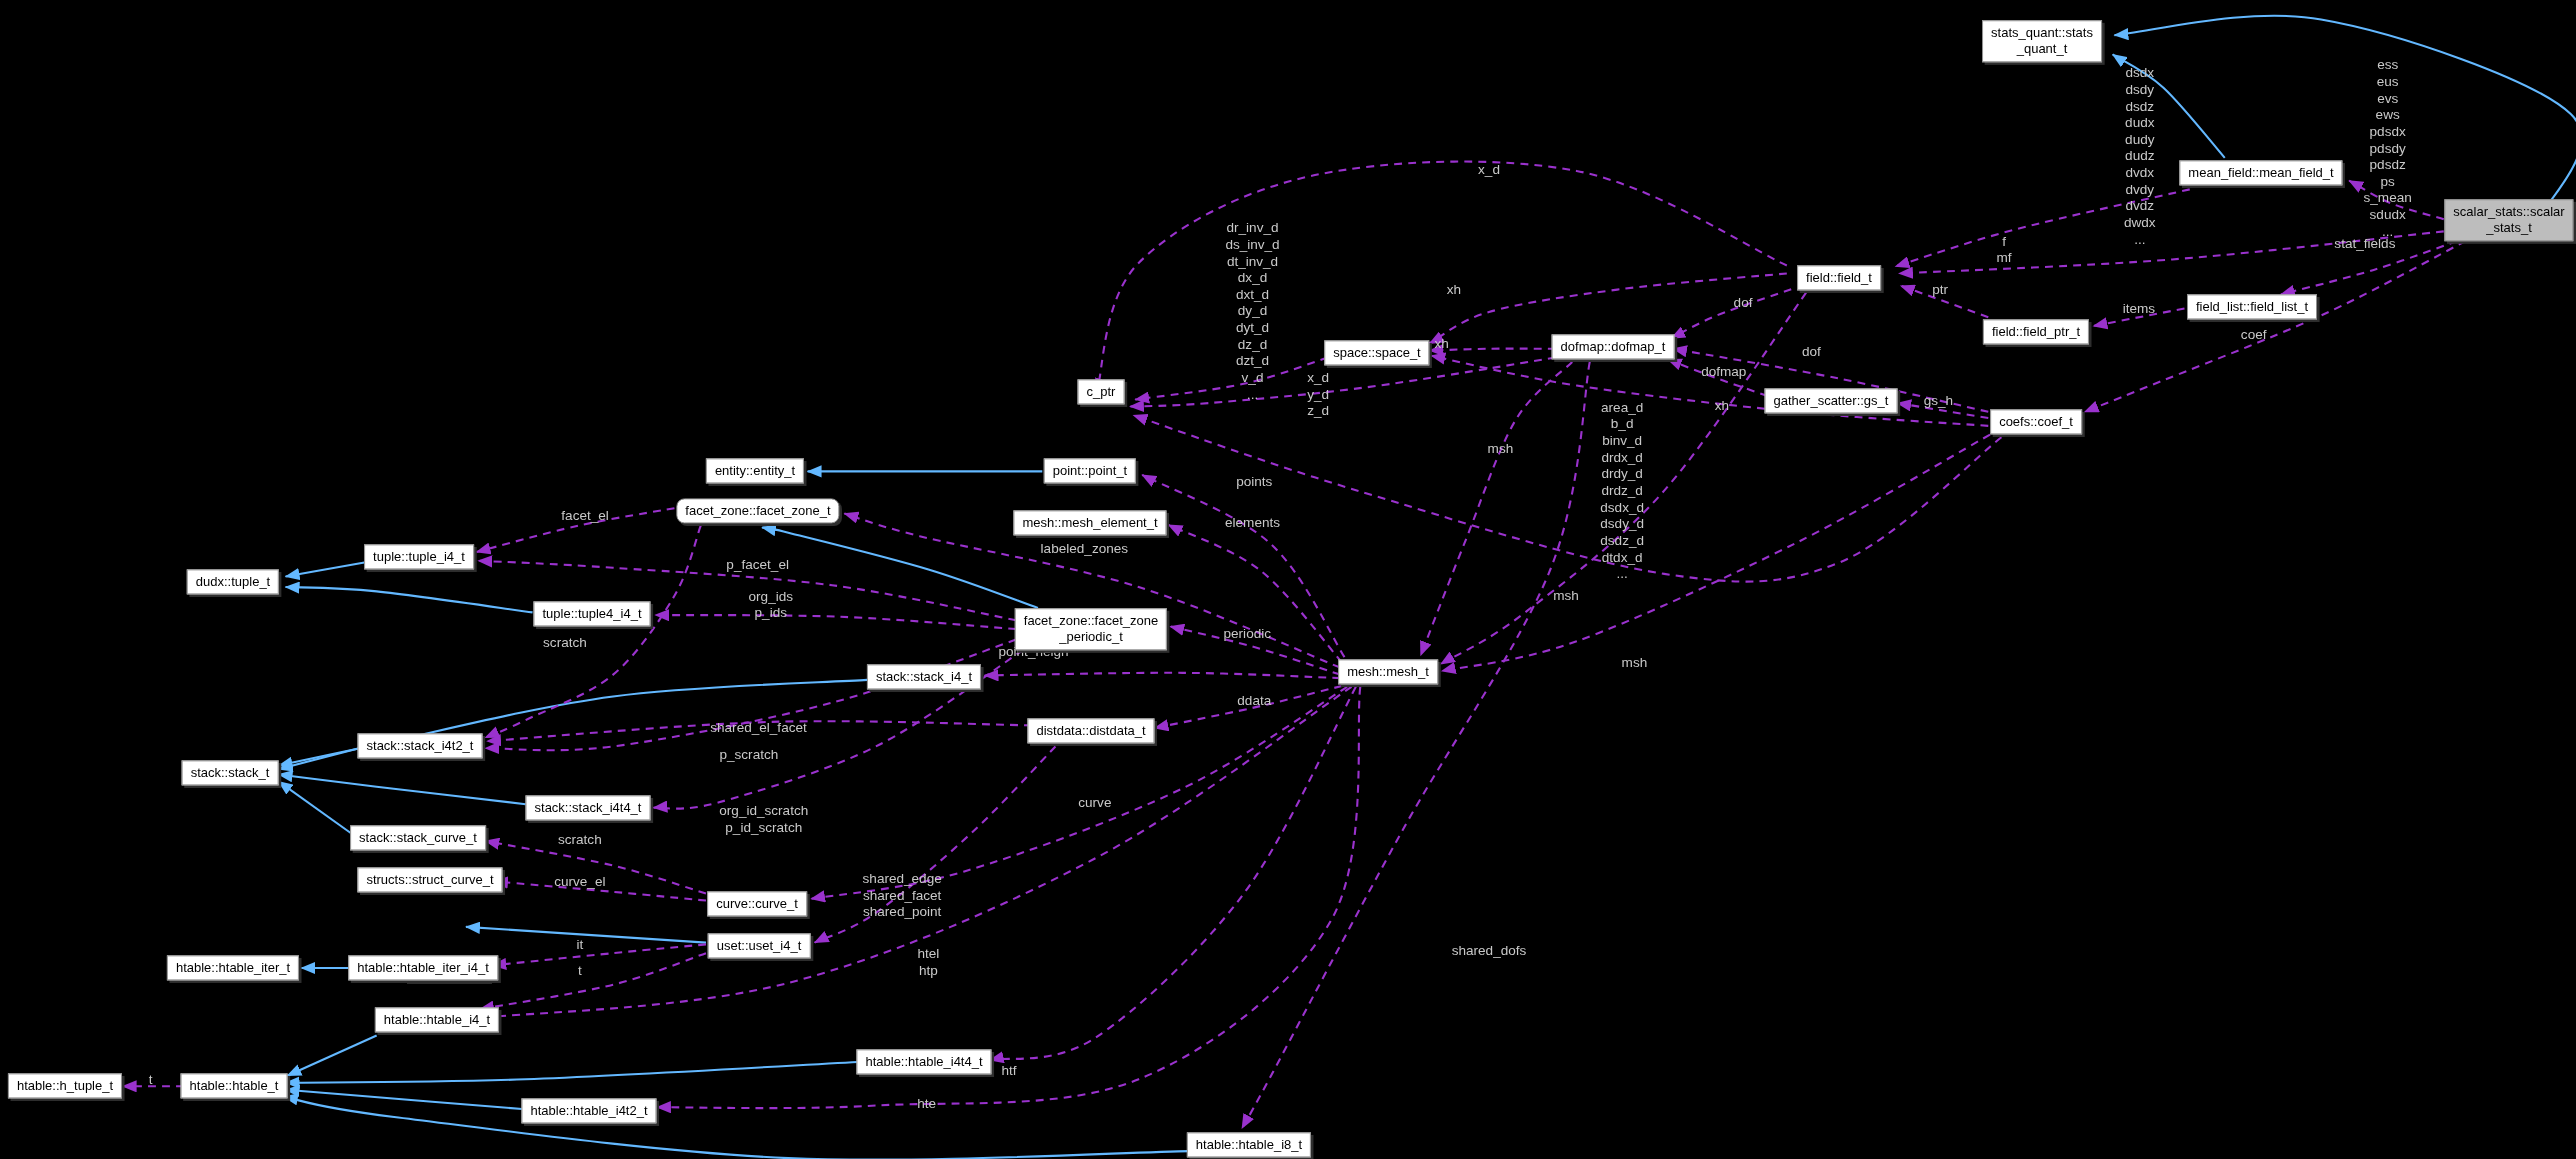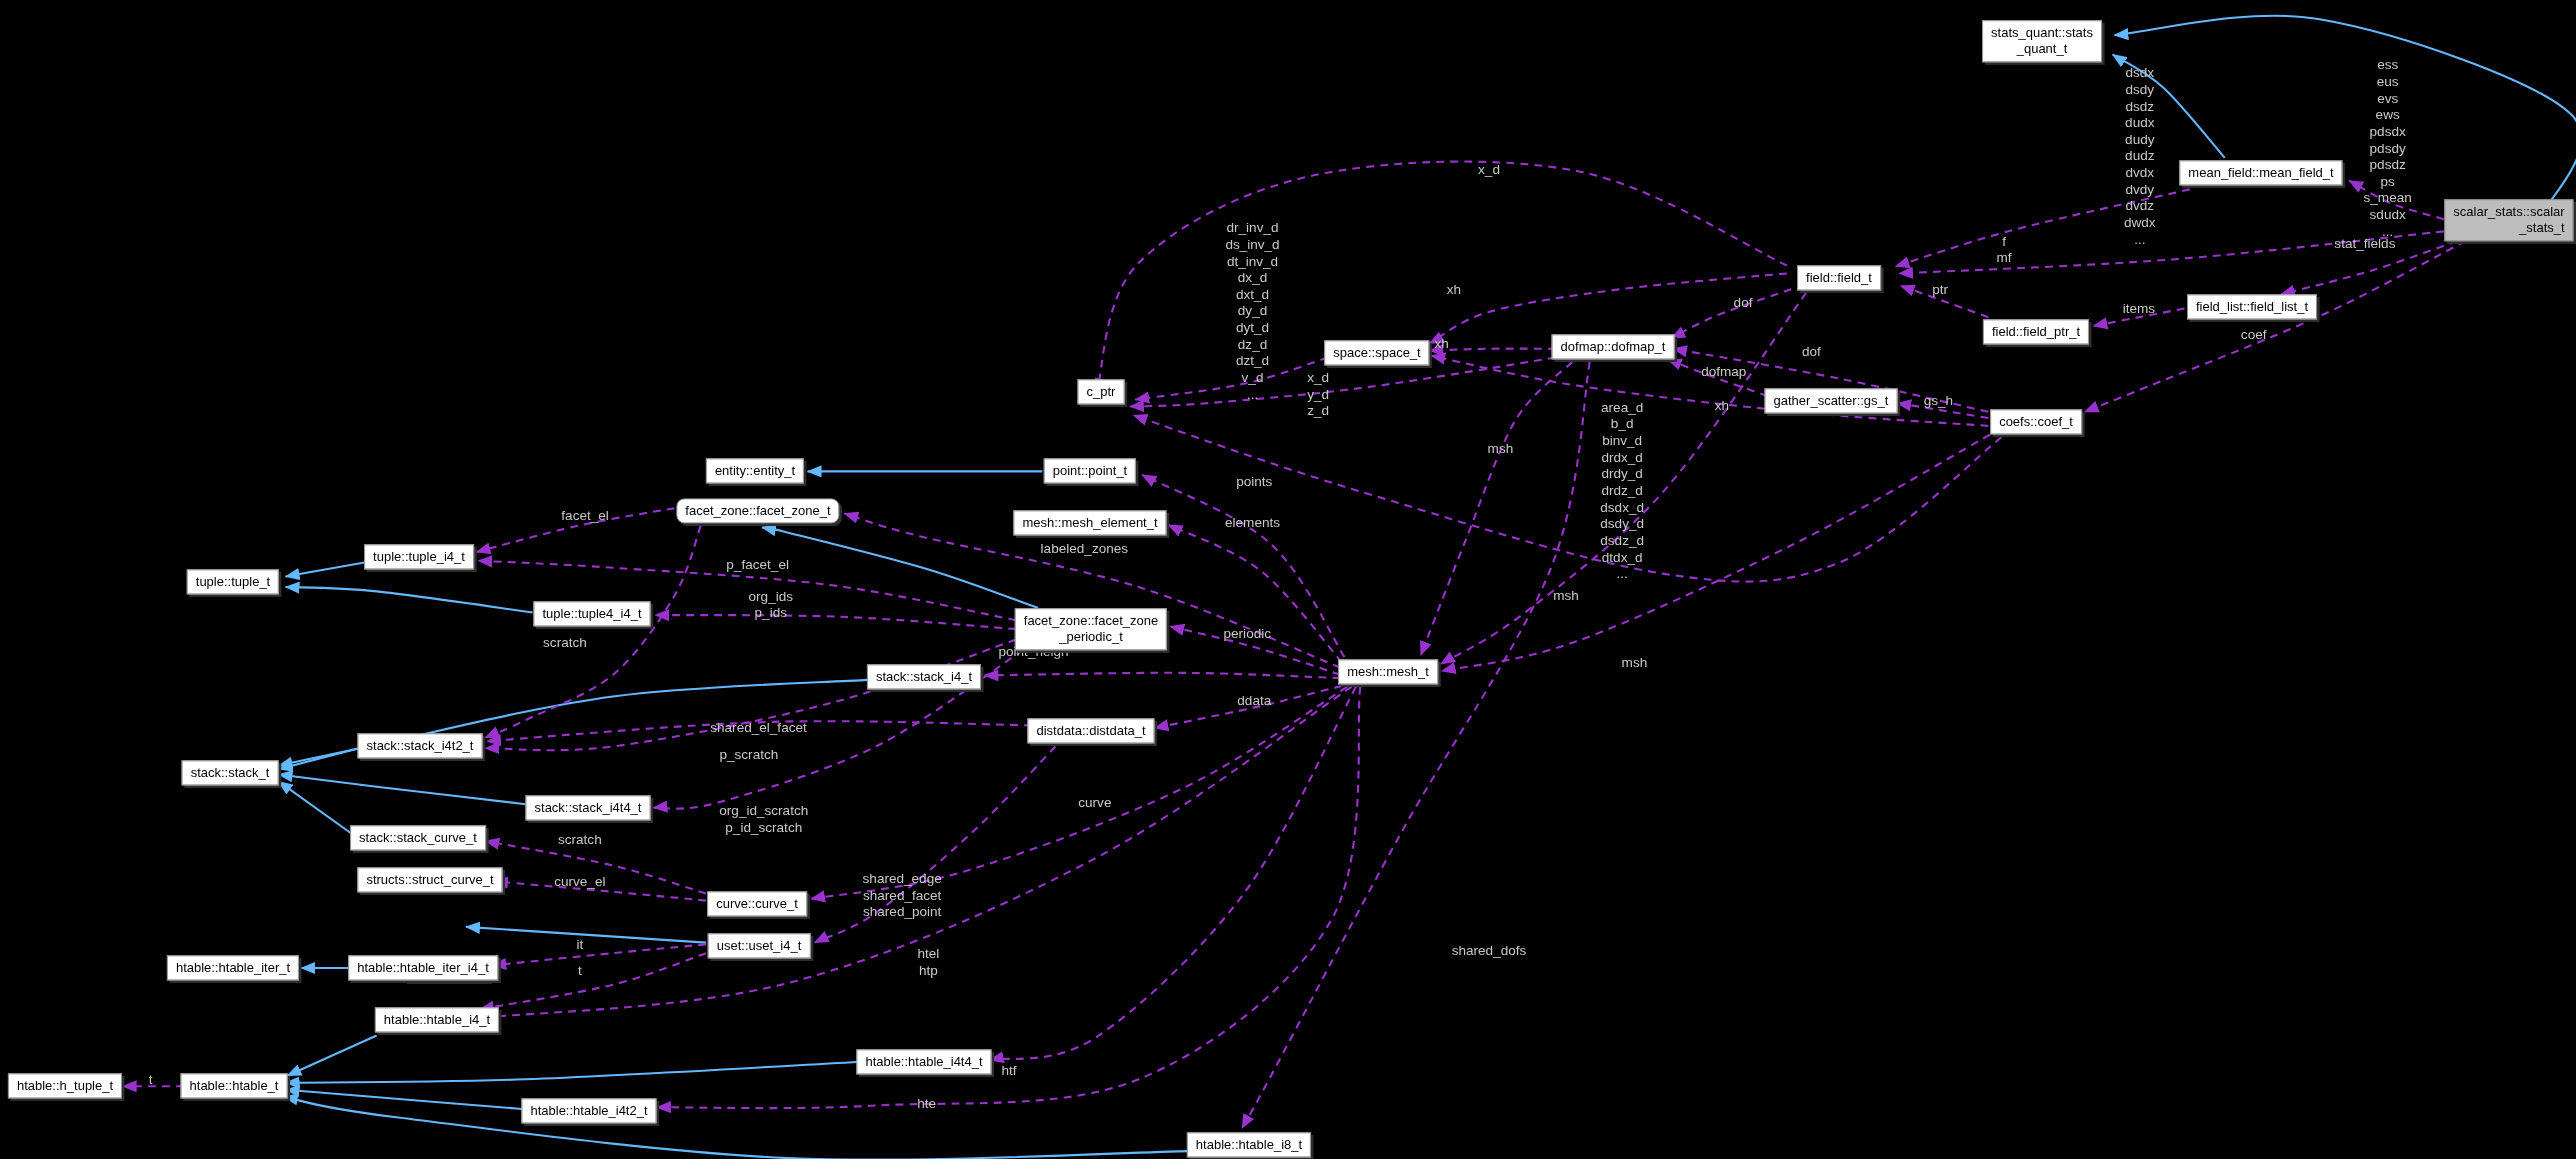--- a/index.html
+++ b/index.html
@@ -6,21 +6,21 @@
   #canvas{position:relative;width:2576px;height:1160px;background:#000;overflow:hidden;
           font-family:"Liberation Sans", sans-serif;}
   #edges{position:absolute;left:0;top:0;width:2576px;height:1160px;}
   .edge-dashed{fill:none;stroke:#9a32cd;stroke-width:2.4;stroke-dasharray:9 7;}
   .edge-solid{fill:none;stroke:#63b8ff;stroke-width:2.4;}
   .edge-label{fill:#c9c9c9;font-size:15.5px;text-anchor:middle;
               font-family:"Liberation Sans", sans-serif;}
   .node{position:absolute;transform:translate(-50%,-50%);background:#fff;color:#000;
         border:1.8px solid #8f8f8f;box-shadow:2.6px 2.6px 0 #2e2e2e;padding:3.5px 8px;
         font-size:13px;line-height:1.25;text-align:center;white-space:pre;cursor:pointer;}
-  .node.hl{background:#bdbdbd;text-align:right;}
+  .node.hl{background:#bdbdbd;}
 </style>
 </head>
 <body>
 
 <div id="canvas">
   <svg id="edges" viewBox="0 0 2941 1324">
     <defs>
       <marker id="ah-dashed" markerUnits="userSpaceOnUse" markerWidth="18" markerHeight="14" refX="16" refY="7" orient="auto">
           <path d="M0,0 L17,7 L0,14 z" fill="#9a32cd"></path>
         </marker>
@@ -151,21 +151,21 @@
       <div class="node" style="left: 2036px; top: 422px;">coefs::coef_t</div>
       <div class="node" style="left: 1831px; top: 401px;">gather_scatter::gs_t</div>
       <div class="node" style="left: 1613px; top: 347px;">dofmap::dofmap_t</div>
       <div class="node" style="left: 1377px; top: 353px;">space::space_t</div>
       <div class="node" style="left: 1101px; top: 392px;">c_ptr</div>
       <div class="node" style="left: 755px; top: 471px;">entity::entity_t</div>
       <div class="node" style="left: 1090px; top: 471px;">point::point_t</div>
       <div class="node" style="left: 1090px; top: 523px;">mesh::mesh_element_t</div>
       <div class="node" style="left: 758px; top: 511px; border-radius: 8px;">facet_zone::facet_zone_t</div>
       <div class="node" style="left: 419px; top: 557px;">tuple::tuple_i4_t</div>
-      <div class="node" style="left: 233px; top: 582px;">tuple::tuple_t</div>
+      <div class="node" style="left: 233px; top: 582px;">dudx::tuple_t</div>
       <div class="node" style="left: 592px; top: 614px;">tuple::tuple4_i4_t</div>
       <div class="node" style="left: 1091px; top: 629px;">facet_zone::facet_zone
 _periodic_t</div>
       <div class="node" style="left: 924px; top: 677px;">stack::stack_i4_t</div>
       <div class="node" style="left: 1388px; top: 672px;">mesh::mesh_t</div>
       <div class="node" style="left: 1091px; top: 731px;">distdata::distdata_t</div>
       <div class="node" style="left: 230px; top: 773px;">stack::stack_t</div>
       <div class="node" style="left: 420px; top: 746px;">stack::stack_i4t2_t</div>
       <div class="node" style="left: 588px; top: 808px;">stack::stack_i4t4_t</div>
       <div class="node" style="left: 418px; top: 838px;">stack::stack_curve_t</div>

